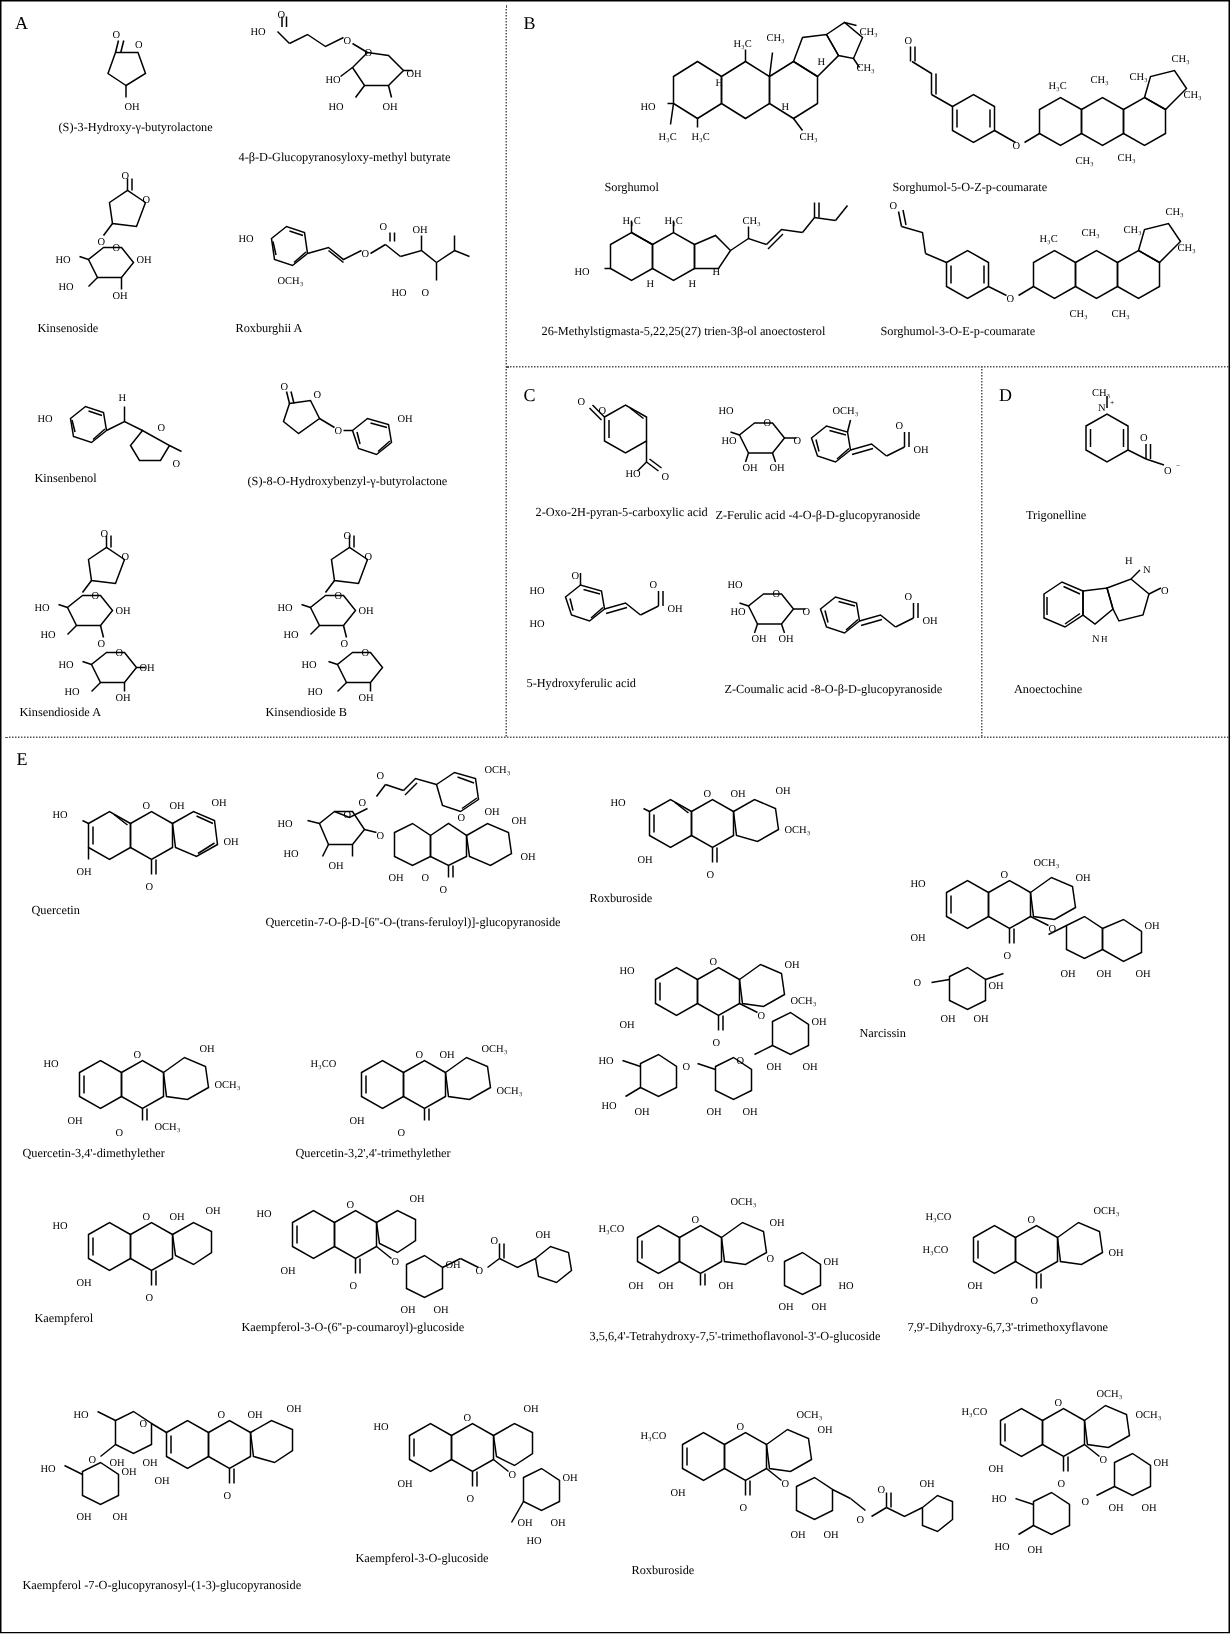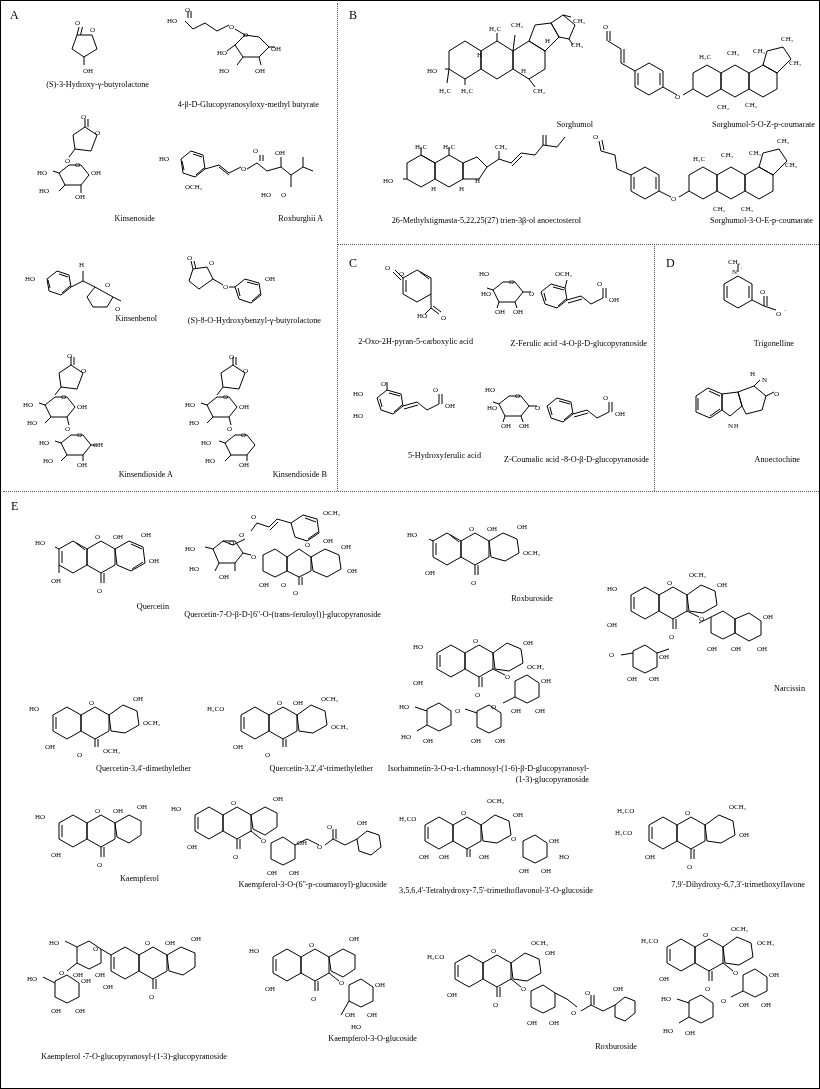--- a/index.html
+++ b/index.html
@@ -29,21 +29,21 @@
   }
 
   .mol{position:absolute;box-sizing:border-box;text-align:center;}
   .mol .struct{
     width:100%;
     display:block;
   }
   .mol .caption{
     font-size:8.2px;
     line-height:10.5px;
-    text-align:right;
+    text-align:left;
     margin-top:1px;
     font-family:"Liberation Serif", serif;
   }
 
   svg{display:block;margin:0 auto;overflow:visible;}
   svg text{font-family:"Liberation Serif", serif;font-size:7px;fill:#000;}
   svg .b{stroke:#000;stroke-width:1;fill:none;}
 </style>
 </head>
 <body>
@@ -694,21 +694,20 @@
         <text x="116" y="120">OH</text>
         <line class="b" x1="98" y1="90" x2="86" y2="86"></line>
         <text x="76" y="90">O</text>
         <polygon class="b" points="48,86 60,80 72,88 72,102 60,108 48,102"></polygon>
         <text x="20" y="86">HO</text>
         <text x="22" y="116">HO</text>
         <text x="44" y="120">OH</text>
         <line class="b" x1="48" y1="88" x2="36" y2="84"></line>
         <line class="b" x1="48" y1="102" x2="38" y2="108"></line>
       </svg>
-      <div class="caption">Isorhamnetin-3-O-α-L-rhamnosyl-(1-6)-β-D-glucopyranosyl-(1-3)-glucopyranoside</div>
     </div>
 
     <div class="mol" style="left:22px;top:298px;width:136px;">
       <svg class="struct" viewBox="0 0 136 84" height="84">
         <polygon class="b" points="36,34 50,26 64,34 64,50 50,58 36,50"></polygon>
         <line class="b" x1="39" y1="36" x2="39" y2="48"></line>
         <polygon class="b" points="64,34 78,26 92,34 92,50 78,58 64,50"></polygon>
         <text x="12" y="30">HO</text>
         <text x="28" y="68">OH</text>
         <text x="72" y="24">O</text>

